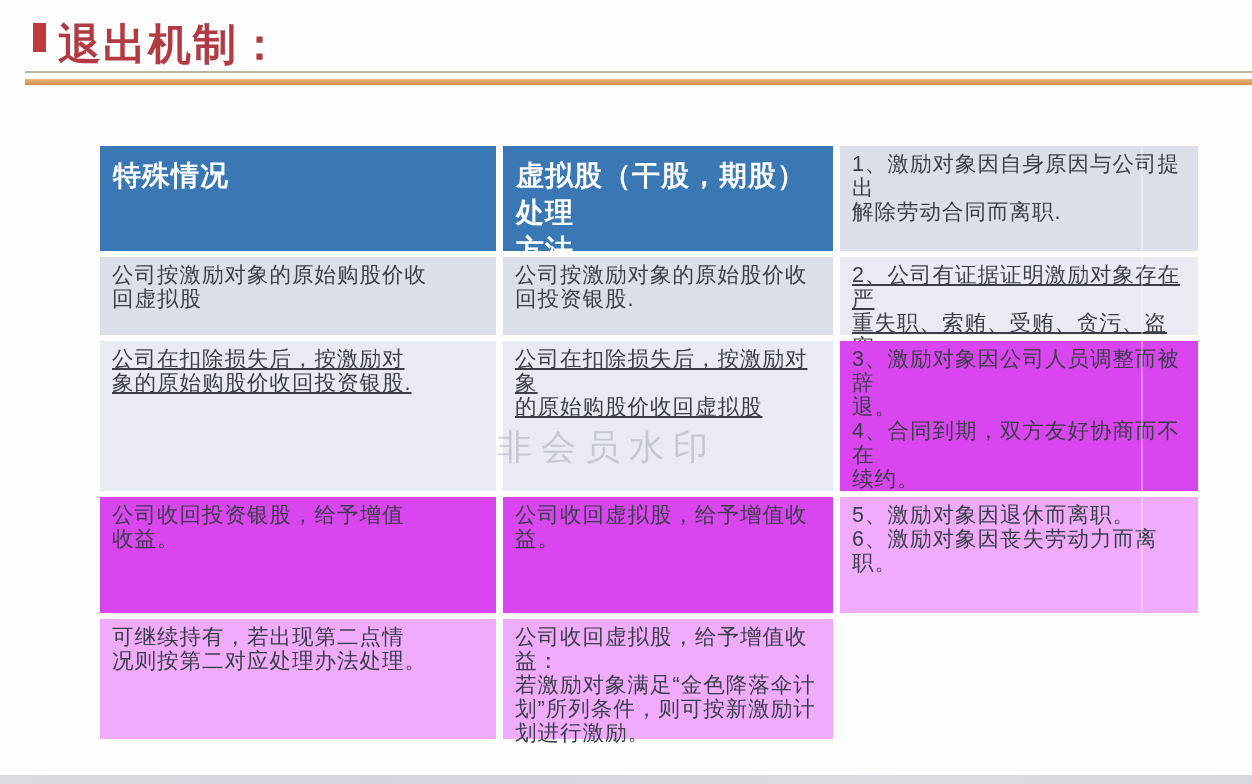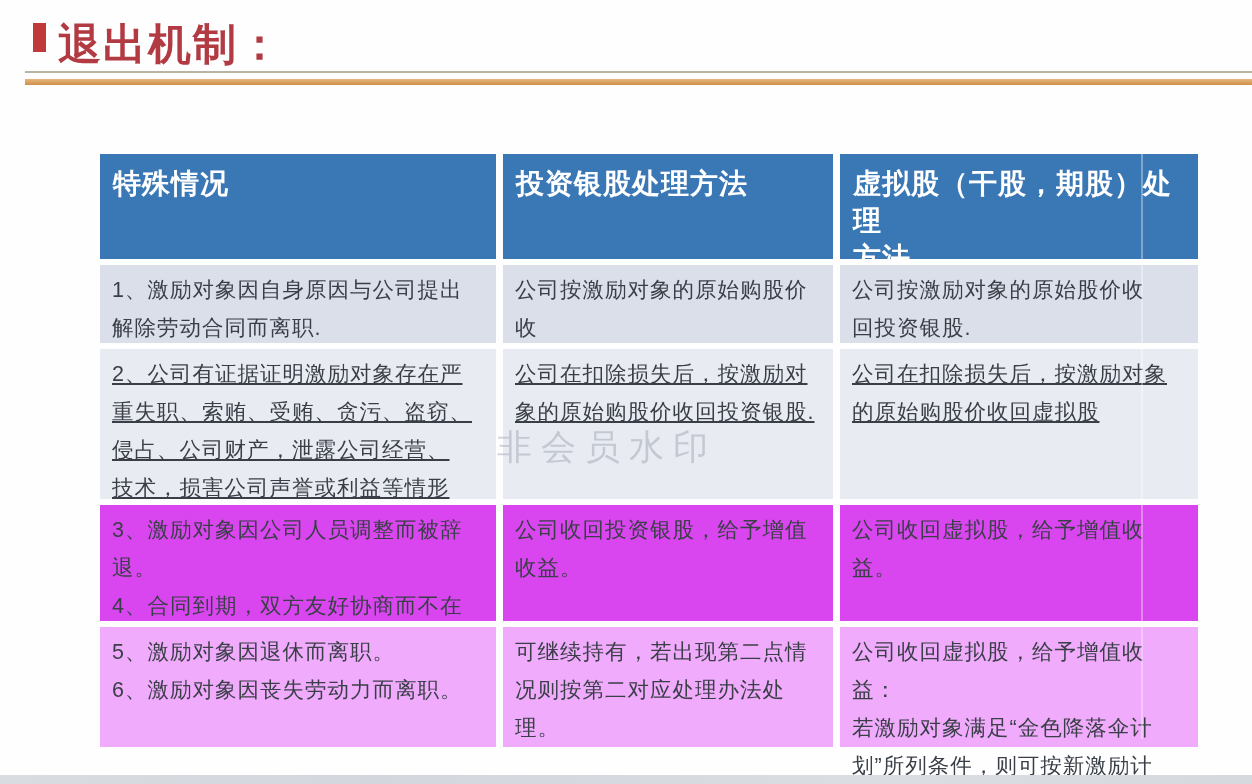--- a/index.html
+++ b/index.html
@@ -8,28 +8,28 @@
 
   
   .accent-bar{position:absolute;left:33px;top:23px;width:13px;height:29px;background:#c0393b;}
   .slide-title{position:absolute;left:58px;top:16px;font-family:"Liberation Serif","DejaVu Serif",serif;
     font-size:43px;font-weight:bold;color:#b23a42;letter-spacing:2px;white-space:nowrap;}
   .rule-thin{position:absolute;left:25px;top:71px;width:1227px;height:2px;background:#b8b4a3;}
   .rule-thick{position:absolute;left:25px;top:79px;width:1227px;height:6px;
     background:linear-gradient(#e6b67d,#cf8f4a);}
 
   
-  .exit-table{position:absolute;left:100px;top:154px;display:grid;
+  .exit-table{position:absolute;left:100px;top:146px;display:grid;
     grid-template-columns:396px 330px 358px;
     grid-template-rows:105px 78px 150px 116px 120px;
     column-gap:7px;row-gap:6px;}
   .cell{box-sizing:border-box;white-space:pre-line;}
   .th{background:#3a77b5;color:#ffffff;font-weight:bold;font-size:28px;line-height:37px;
     padding:11px 12px 0 13px;letter-spacing:1px;}
-  .td{font-size:21.5px;line-height:38px;color:#3a3f47;padding:6px 10px 0 12px;letter-spacing:1px;}
+  .td{font-size:21.5px;line-height:24px;color:#3a3f47;padding:6px 10px 0 12px;letter-spacing:1px;}
   .band-a{background:#dadfe9;}
   .band-b{background:#e8ebf2;text-decoration:underline;}
   .band-c{background:#d946ef;}
   .band-d{background:#f0abfc;}
 
   
   .seam{position:absolute;left:1141px;top:146px;width:2px;height:593px;
     background:rgba(255,255,255,0.35);pointer-events:none;}
 
   
@@ -46,21 +46,20 @@
 <div class="slide">
 
   <div class="accent-bar"></div>
   <div class="slide-title">退出机制：</div>
   <div class="rule-thin"></div>
   <div class="rule-thick"></div>
 
   <div class="exit-table">
 
     <div class="cell th">特殊情况</div>
-    <div class="cell th">投资银股处理方法</div>
     <div class="cell th">虚拟股（干股，期股）处理
 方法</div>
 
     <div class="cell td band-a">1、激励对象因自身原因与公司提出
 解除劳动合同而离职.</div>
     <div class="cell td band-a">公司按激励对象的原始购股价收
 回虚拟股</div>
     <div class="cell td band-a">公司按激励对象的原始股价收
 回投资银股.</div>
 

